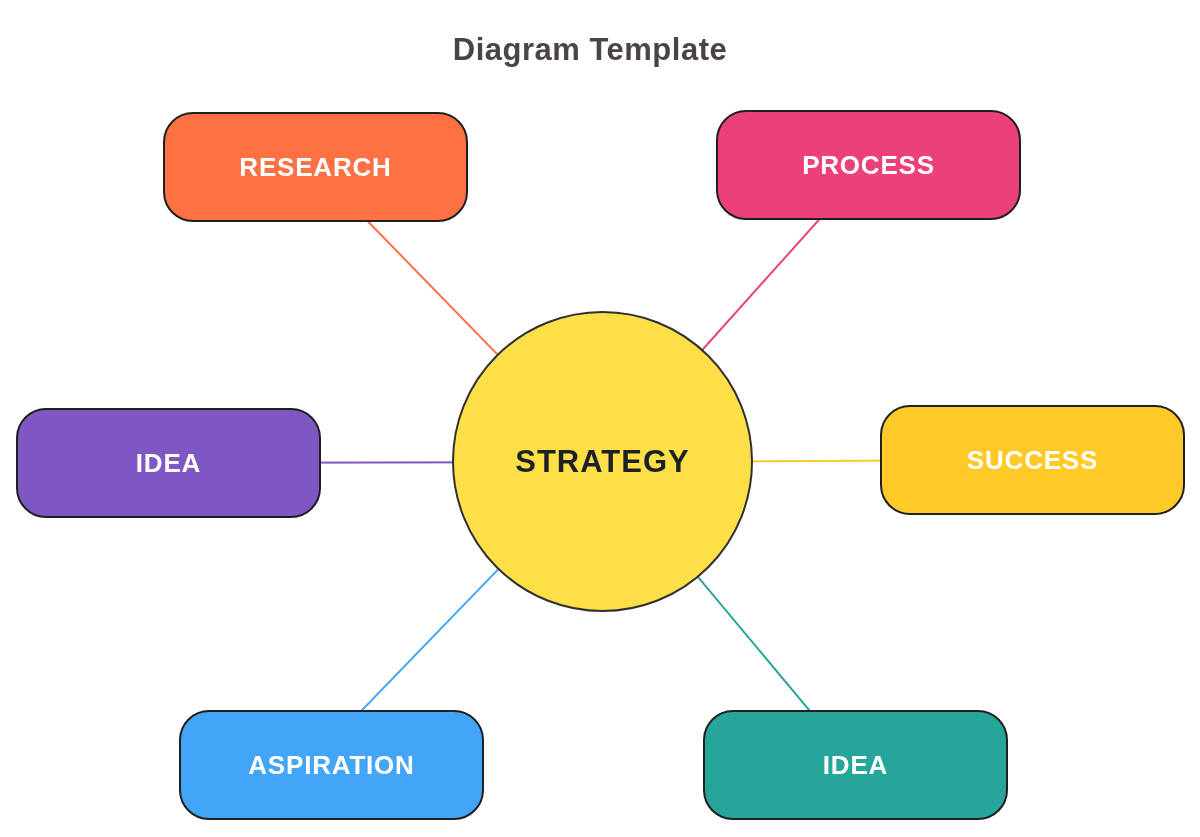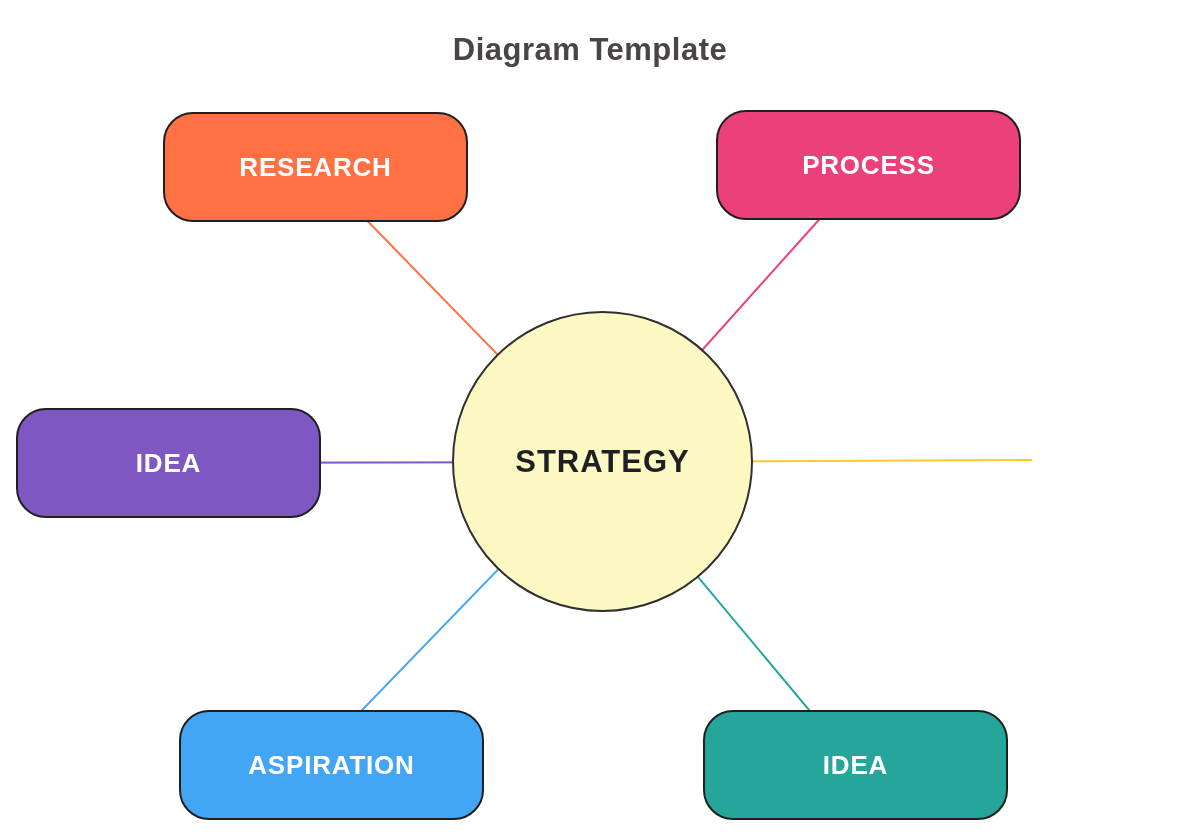--- a/index.html
+++ b/index.html
@@ -103,26 +103,29 @@
   </div>
 
   <div class="node" id="node-process" style="background: rgb(236, 64, 122); border-color: rgb(31, 31, 31);">
     <span class="node-label" style="color: rgb(255, 255, 255);">PROCESS</span>
   </div>
 
   <div class="node" id="node-idea" style="background: rgb(126, 87, 194); border-color: rgb(31, 31, 31);">
     <span class="node-label" style="color: rgb(255, 255, 255);">IDEA</span>
   </div>
 
+  <div class="node" id="node-success" style="background: rgb(255, 202, 40); border-color: rgb(31, 31, 31);">
+    <span class="node-label" style="color: rgb(255, 255, 255);">SUCCESS</span>
+  </div>
 
   <div class="node" id="node-aspiration" style="background: rgb(66, 165, 245); border-color: rgb(31, 31, 31); margin-left: 22px;">
     <span class="node-label" style="color: rgb(255, 255, 255);">ASPIRATION</span>
   </div>
 
   <div class="node" id="node-goal" style="background: rgb(38, 166, 154); border-color: rgb(31, 31, 31);">
     <span class="node-label" style="color: rgb(255, 255, 255);">IDEA</span>
   </div>
 
-  <div class="center-circle" style="background: #fef9c3; border-color: rgb(48, 48, 48); text-align: center;">
+  <div class="center-circle" style="background: #fde047; border-color: rgb(48, 48, 48); text-align: center;">
     <span class="center-label" style="color: rgb(29, 32, 37);">STRATEGY</span>
   </div>
 
 </div>
 
 </body></html>

